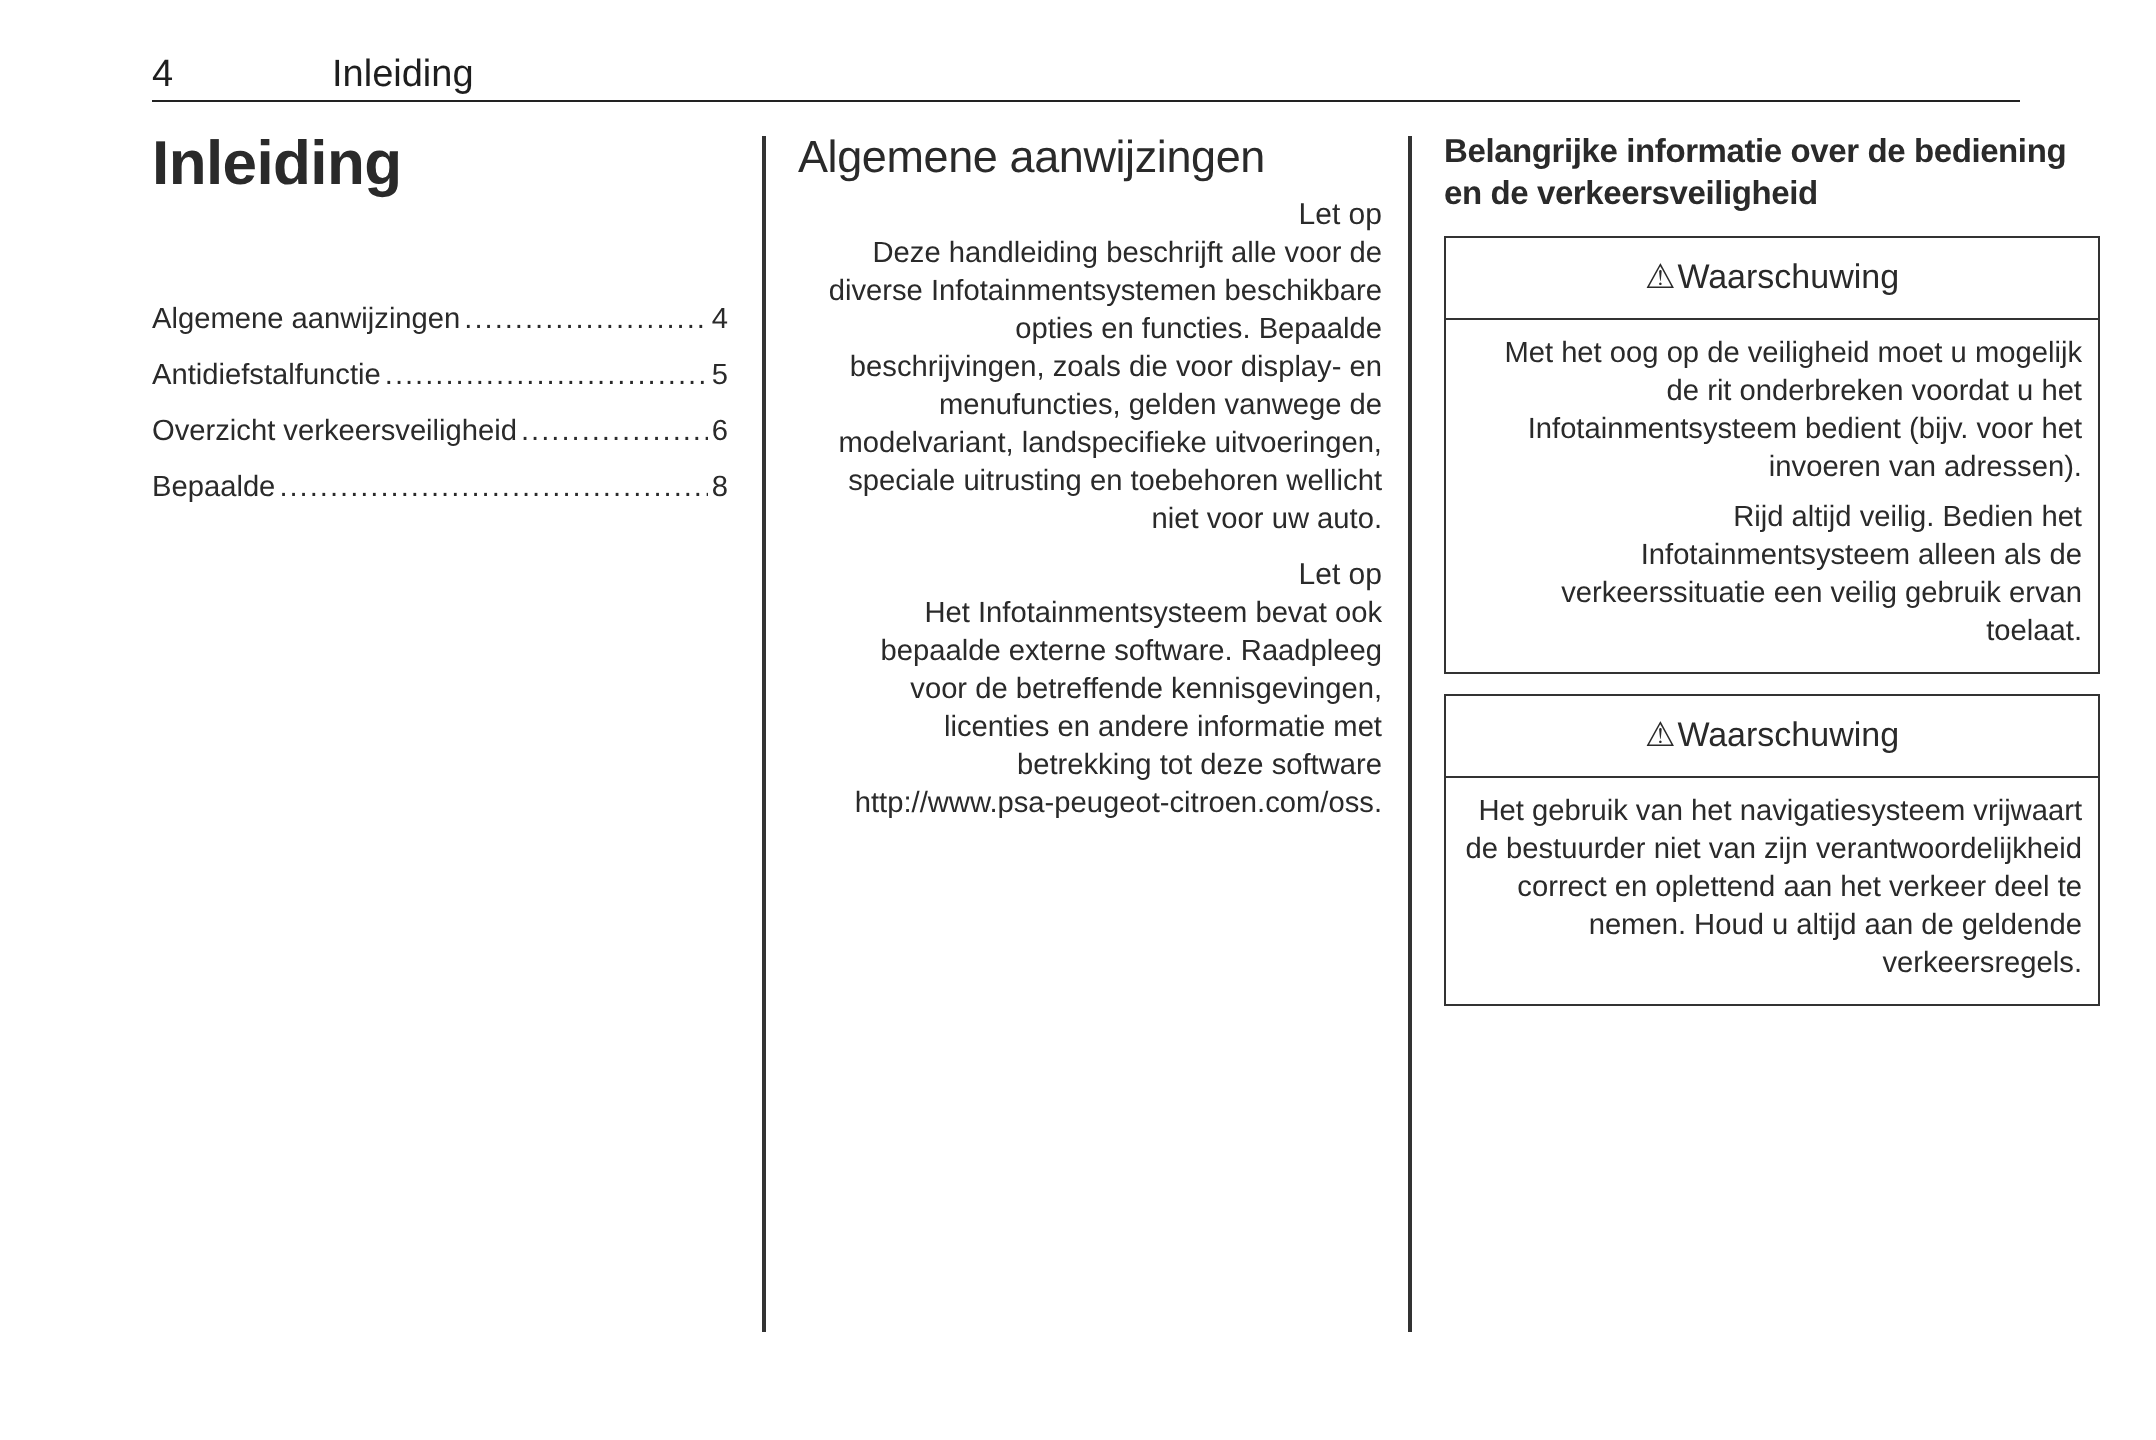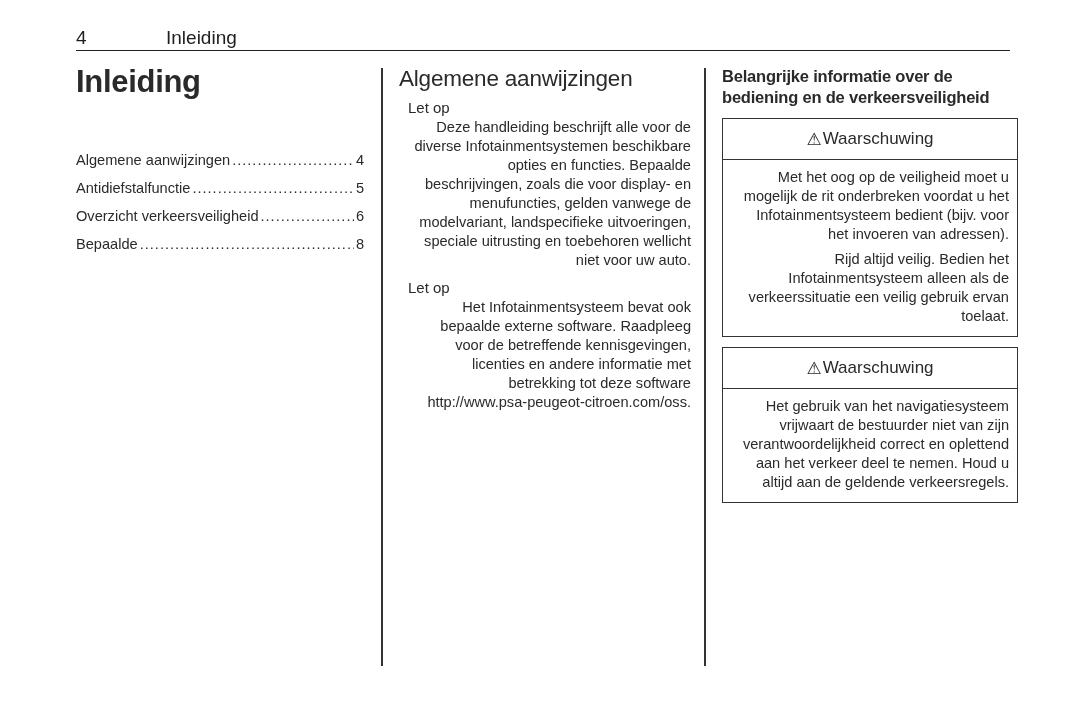--- a/index.html
+++ b/index.html
@@ -20,26 +20,26 @@
   .toc li { display: flex; align-items: baseline; font-size: 14.6px; line-height: 20px; height: 20px; margin-bottom: 8px; color: #2a2a2a; }
   .toc .t { white-space: nowrap; }
   .toc .dots { flex: 1; overflow: hidden; white-space: nowrap; margin: 0 2px; letter-spacing: 1px; }
   .toc .dots::before { content: "........................................................................................"; }
   .toc .p { white-space: nowrap; }
 
   
   .col2 { position: absolute; left: 399px; top: 64px; width: 292px; }
   .h2 { font-size: 22.5px; font-weight: normal; margin: 0; color: #2a2a2a; line-height: 30px; letter-spacing: -0.2px; }
   .note { margin-left: 9px; }
-  .note-label { font-size: 15px; line-height: 20px; margin-top: 4px; color: #2a2a2a; }
+  .note-label { font-size: 15px; line-height: 20px; margin-top: 4px; color: #2a2a2a; text-align: right; }
   .para { font-size: 14.6px; line-height: 19px; color: #2a2a2a; text-align: right; }
   .note + .note { margin-top: 8px; }
 
   
-  .col3 { position: absolute; left: 722px; top: 66px; width: 296px; }
+  .col3 { position: absolute; left: 722px; top: 66px; width: 328px; }
   .h3 { font-size: 16.5px; font-weight: bold; line-height: 21px; margin: 0; color: #2a2a2a; letter-spacing: -0.2px; }
   .warn { border: 1.5px solid #333; margin-top: 10px; }
   .warn-head { height: 40px; border-bottom: 1.5px solid #333; display: flex; justify-content: center; align-items: center;
                font-size: 17px; color: #2a2a2a; }
   .warn-head .tri { font-size: 17px; margin-right: 1px; }
   .warn-body { padding: 8px 8px 10px 9px; }
   .warn-body .para + .para { margin-top: 6px; }
   .warn + .warn { margin-top: 10px; }
 </style>
 </head>

